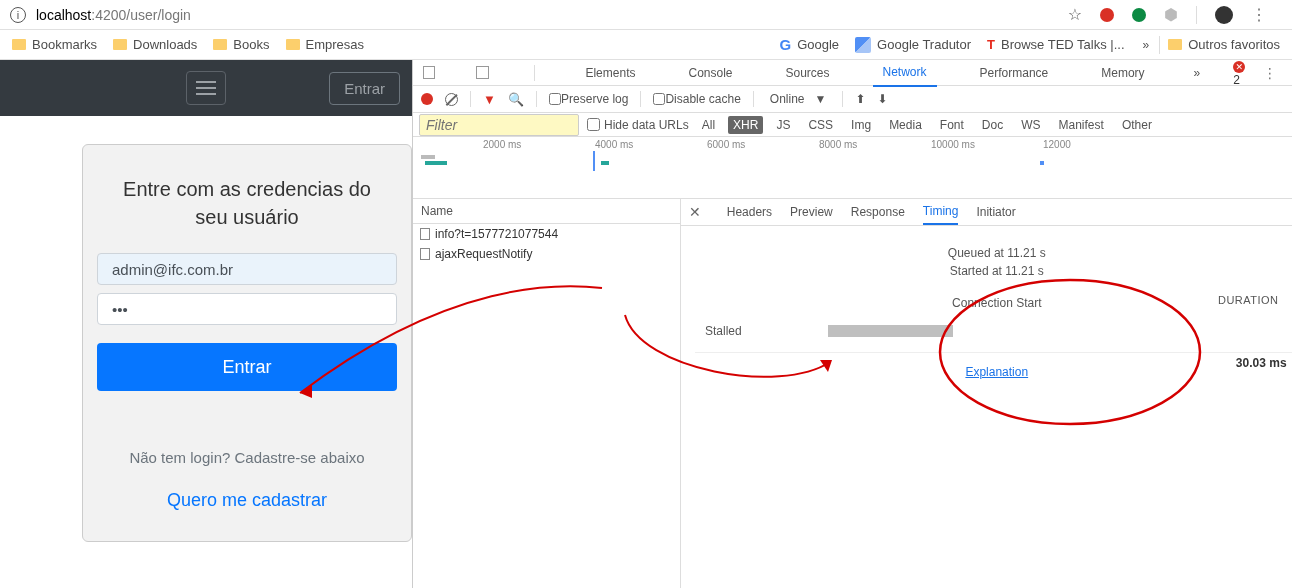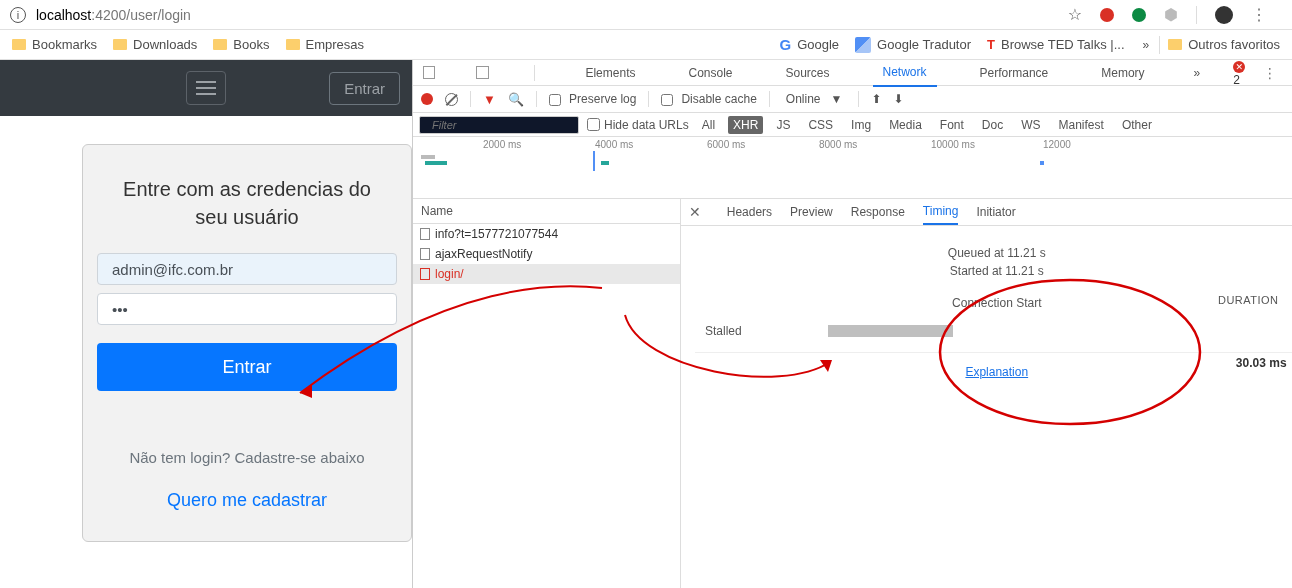--- a/index.html
+++ b/index.html
@@ -62,28 +62,28 @@
 .dt-dots { color: #777; font-size: 14px; }
 .dt-close { color: #777; font-size: 14px; }
 
 .dt-toolbar { height: 27px; border-bottom: 1px solid #ddd; display: flex; align-items: center; padding: 0 8px; gap: 12px; }
 .record-dot { width: 12px; height: 12px; background: #d93025; border-radius: 50%; }
 .stop-icon { width: 13px; height: 13px; border: 1.5px solid #666; border-radius: 50%; position: relative; }
 .stop-icon:after { content:''; position:absolute; width: 15px; height: 1.5px; background:#666; transform: rotate(-45deg); top:5px; left:-2px; }
 .funnel-icon { color:#d93025; font-size:13px; }
 .search-icon { color:#666; font-size:13px; }
 .tb-sep { width: 1px; height: 16px; background: #ddd; }
-.tb-check { display:flex; align-items:flex-end; gap:8px; color:#555; }
+.tb-check { display:flex; align-items:center; gap:0; color:#555; }
 .tb-check input { width:12px; height:12px; }
 .online-sel { border:none; color:#555; padding:0 4px; }
 .tb-arrows { color:#555; }
 .tb-gear { margin-left:auto; color:#666; font-size:13px; }
 
 .dt-filter { height: 24px; border-bottom: 1px solid #ddd; display: flex; align-items: center; padding: 0 6px; gap: 8px; }
-.filter-input { border:1px solid #ccc; font-size:11px; color:#888; padding: 2px 12px; width: 160px; background:#0f172a; font-style: italic; border-radius: 2px; }
+.filter-input { border:1px solid #ccc; font-size:14px; color:#888; padding: 2px 6px; width: 160px; background:#fef9c3; font-style: italic; border-radius: 2px; }
 .hide-urls { display:flex; align-items:center; gap:4px; color:#555; }
 .ftype { color:#555; padding: 2px 5px; text-align: right; }
 .ftype.active { background:#666; color:#fff; border-radius: 2px; }
 
 .dt-timeline { height: 62px; border-bottom: 1px solid #ddd; position: relative; font-size: 10px; color: #888; }
 .tl-col { position: absolute; top: 2px; }
 .tl-bar { position: absolute; height: 4px; }
 
 .dt-body { flex: 1; display: flex; }
 .dt-reqlist { width: 268px; border-right: 1px solid #ddd; }
@@ -271,24 +271,20 @@
     <div class="dt-body">
       <div class="dt-reqlist">
         <div class="req-header">Name</div>
         <div class="req-row">
             <span class="file-ic"></span>
             <span>info?t=1577721077544</span>
           </div>
         <div class="req-row">
             <span class="file-ic"></span>
             <span>ajaxRequestNotify</span>
-          </div>
-        <div class="req-row selected err">
-            <span class="file-ic" style="border-color:#d93025"></span>
-            <span>login/</span>
           </div>
       </div>
       <div class="dt-detail">
         <div class="detail-tabs">
           <span class="close-x">✕</span>
           <span class="dt">Headers</span>
           <span class="dt">Preview</span>
           <span class="dt">Response</span>
           <span class="dt active">Timing</span>
           <span class="dt">Initiator</span>

